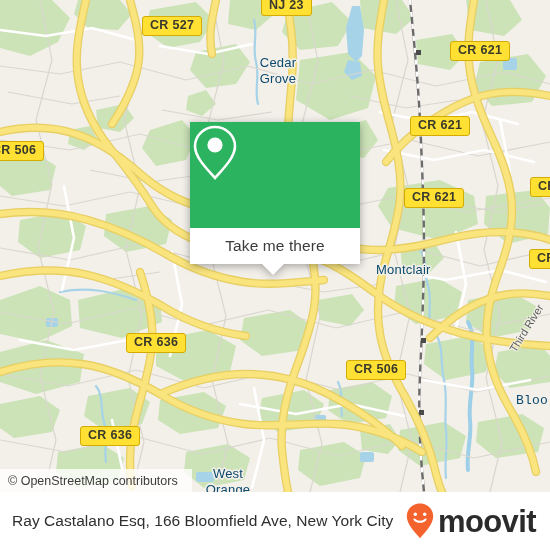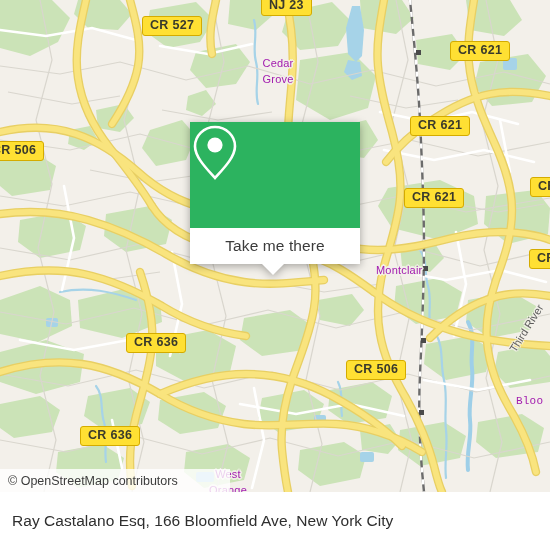--- a/index.html
+++ b/index.html
@@ -10,22 +10,22 @@
   }
   #app{position:relative;width:550px;height:550px;overflow:hidden;background:#fff;}
 
   
   #map{position:absolute;left:0;top:0;width:550px;height:492px;overflow:hidden;background:#f3f0ea;}
   #map svg{position:absolute;left:0;top:0;}
 
   
   .place{
     position:absolute;
-    color:#a21caf;
-    font-size:11px;
+    color:#0c4a6e;
+    font-size:13px;
     letter-spacing:.2px;
     line-height:16px;
     text-shadow:
        1.6px 0 0 #f3f0ea,-1.6px 0 0 #f3f0ea,0 1.6px 0 #f3f0ea,0 -1.6px 0 #f3f0ea,
        1.2px 1.2px 0 #f3f0ea,-1.2px 1.2px 0 #f3f0ea,1.2px -1.2px 0 #f3f0ea,-1.2px -1.2px 0 #f3f0ea;
     white-space:pre;
     pointer-events:none;
   }
   .rivname{
     position:absolute;color:#5d5d5d;font-size:11px;
@@ -66,21 +66,21 @@
   #card-tip{
     position:absolute;left:50%;top:142px;transform:translateX(-50%);
     width:0;height:0;
     border-left:11px solid transparent;
     border-right:11px solid transparent;
     border-top:11px solid #ffffff;
   }
 
   
   #attrib{
-    position:absolute;left:0;top:469px;height:23px;width:230px;
+    position:absolute;left:0;top:469px;height:23px;width:192px;
     background:rgba(255,255,255,.80);
     display:flex;align-items:center;
     padding-left:8px;box-sizing:border-box;
     color:#3c3c3c;font-size:12.5px;
     white-space:nowrap;
   }
 
   
   #bottombar{
     position:absolute;left:0;top:492px;width:550px;height:58px;
@@ -310,15 +310,24 @@
       <div id="card-tip"></div>
     </div>
 
     <div id="attrib">
       <span>© OpenStreetMap contributors</span>
     </div>
   </div>
 
   <div id="bottombar">
     <div id="addr">Ray Castalano Esq, 166 Bloomfield Ave, New York City</div>
+    <div id="logo">
+      <svg width="30" height="38" viewBox="0 0 30 38">
+        <path d="M15 1.5 C7.5 1.5 1.8 7.3 1.8 14.4 C1.8 22.6 11.2 31.4 15 36.2 C18.8 31.4 28.2 22.6 28.2 14.4 C28.2 7.3 22.5 1.5 15 1.5 Z" fill="#f4622d"></path>
+        <circle cx="10.3" cy="12.2" r="1.7" fill="#ffffff"></circle>
+        <circle cx="19.7" cy="12.2" r="1.7" fill="#ffffff"></circle>
+        <path d="M9.4 17.4 C11.6 20.6 18.4 20.6 20.6 17.4" fill="none" stroke="#ffffff" stroke-width="1.9" stroke-linecap="round"></path>
+      </svg>
+      <span id="logo-word">moovit</span>
+    </div>
   </div>
 
 </div>
 
 </body></html>

